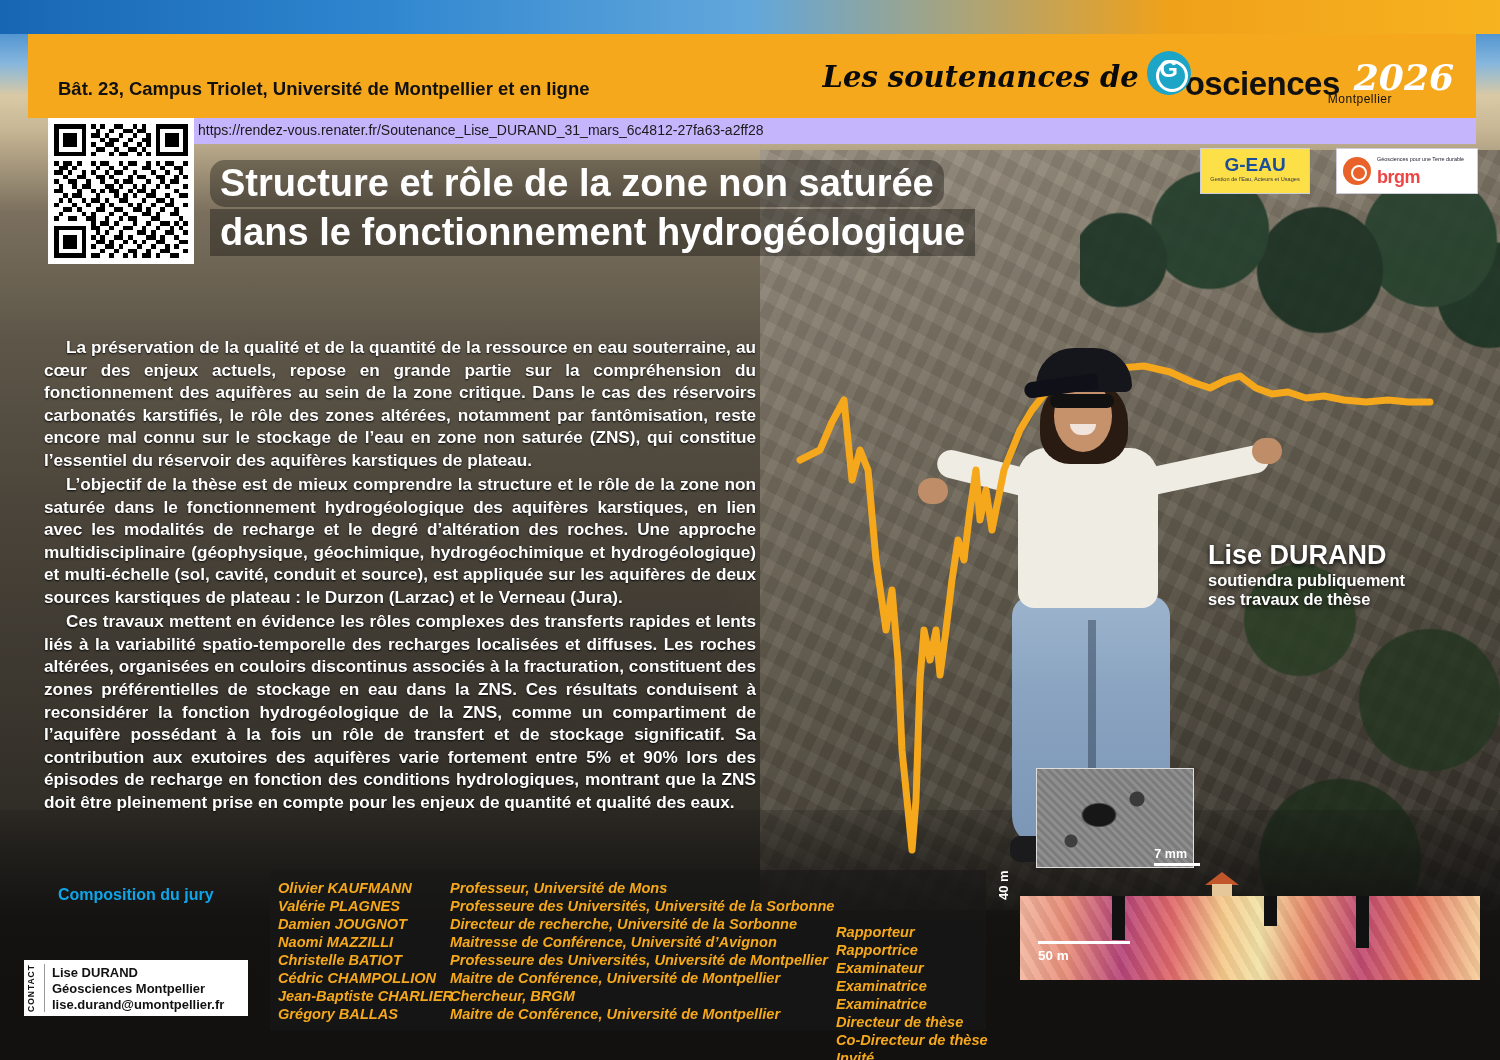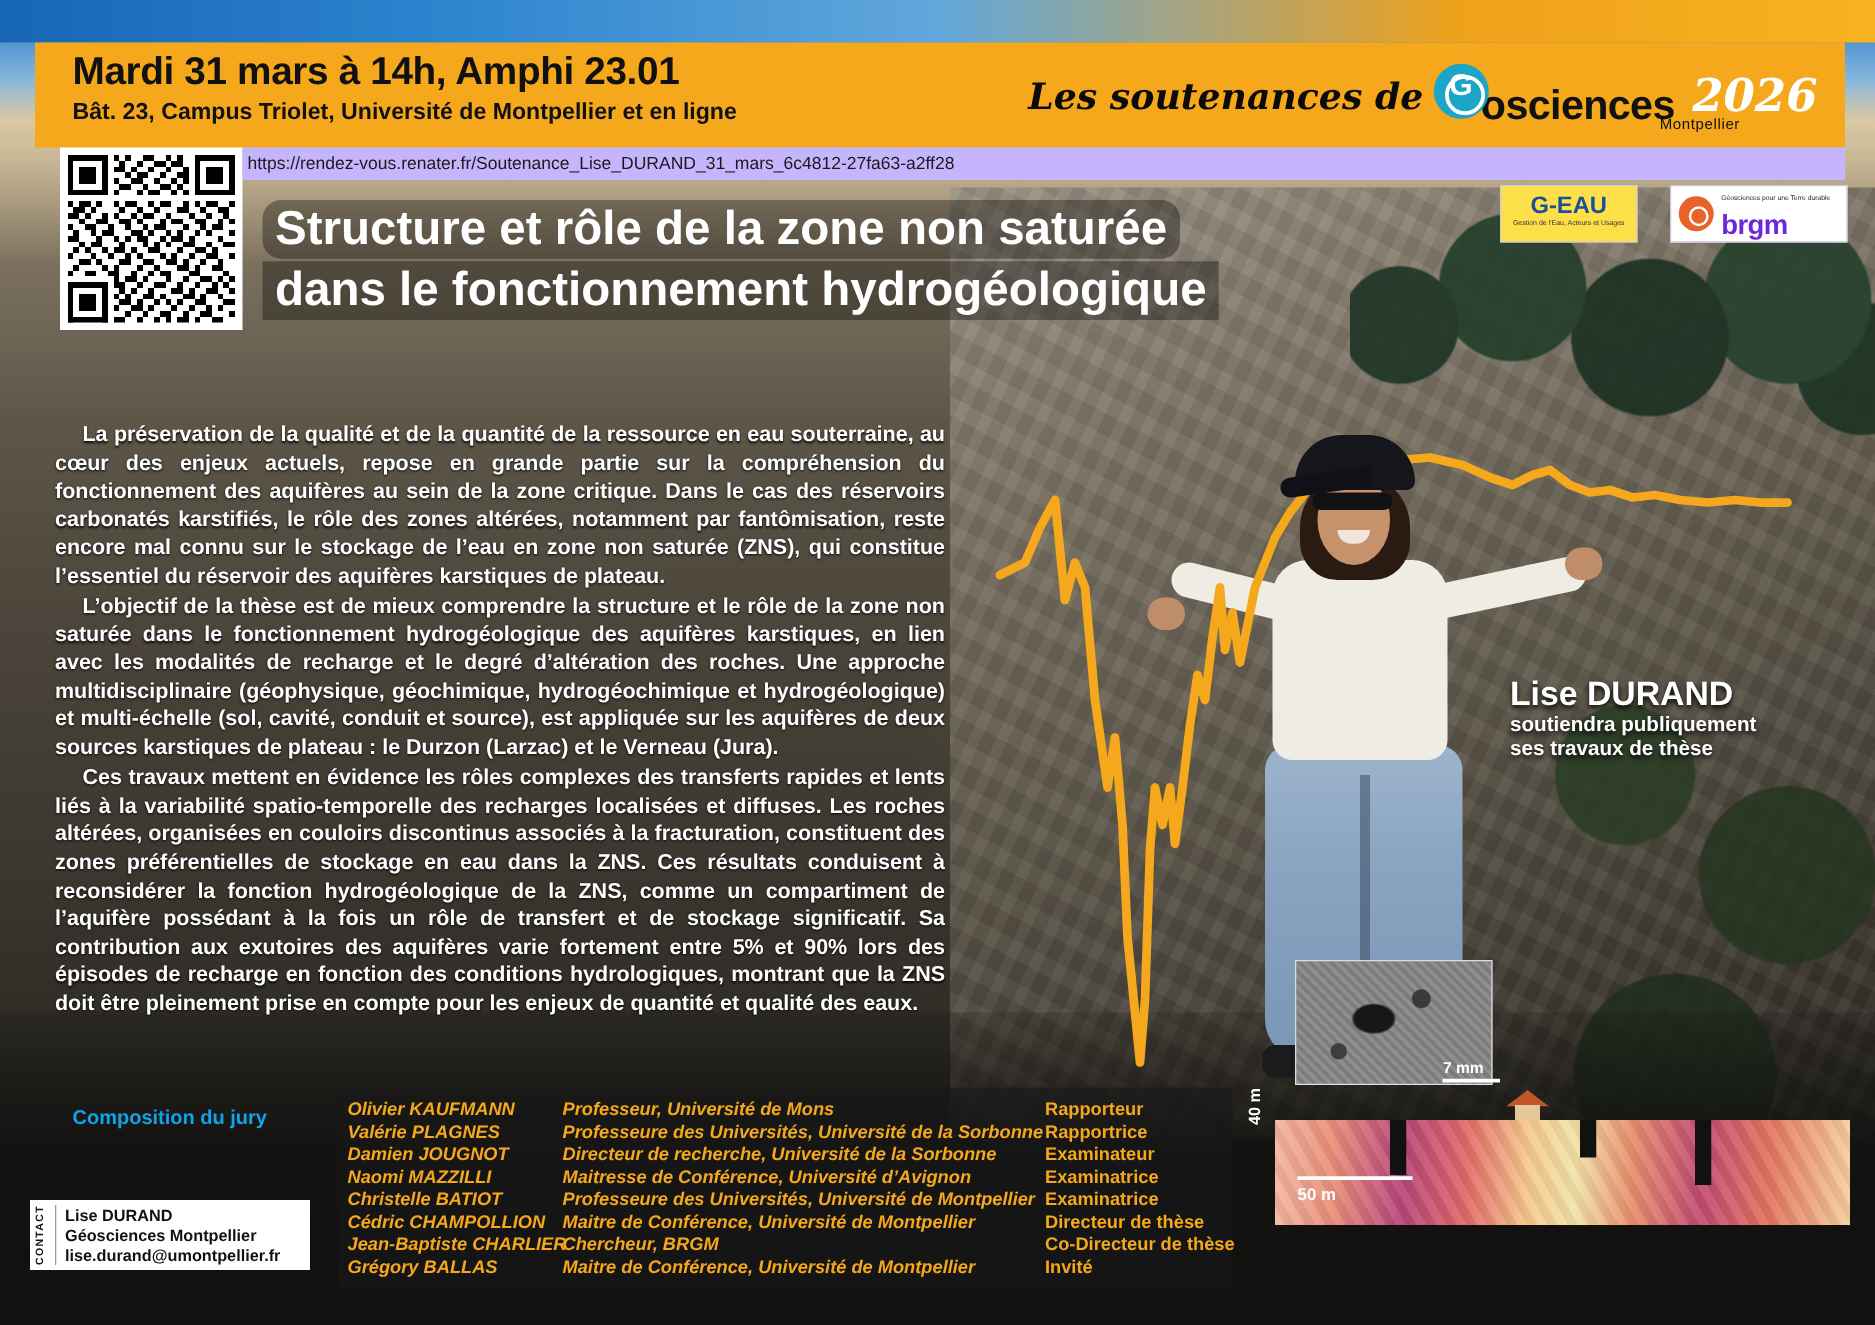--- a/index.html
+++ b/index.html
@@ -121,30 +121,30 @@
   .hlabel{position:absolute;left:1038px;top:948px;color:#fff;font-size:13.5px;font-weight:bold;}
   .hlabel:before{content:"";position:absolute;left:0;top:-7px;width:92px;height:3px;background:#fff;}
 
   
   .logo-geau{position:absolute;left:1200px;top:148px;width:108px;height:44px;background:#fde047;border:1px solid #ccd;}
   .logo-geau .t{position:absolute;left:0;top:5px;width:108px;text-align:center;font-size:19px;font-weight:bold;color:#1a4f9c;}
   .logo-geau .s{position:absolute;left:0;top:27px;width:108px;text-align:center;font-size:5.6px;color:#334;}
   .logo-brgm{position:absolute;left:1336px;top:148px;width:140px;height:44px;background:#fff;border:1px solid #ccd;}
   .logo-brgm .dot{position:absolute;left:6px;top:8px;width:28px;height:28px;border-radius:50%;background:#e8622a;}
   .logo-brgm .dot:after{content:"";position:absolute;left:8px;top:8px;width:12px;height:12px;border-radius:50%;border:2px solid #fff;}
-  .logo-brgm .t{position:absolute;left:40px;top:18px;font-size:22px;font-weight:bold;color:#6d28d9;letter-spacing:-.5px;}
+  .logo-brgm .t{position:absolute;left:40px;top:18px;font-size:18px;font-weight:bold;color:#ef4444;letter-spacing:-.5px;}
   .logo-brgm .s{position:absolute;left:40px;top:7px;font-size:5.4px;color:#223;}
 
   
   .jury-panel{position:absolute;left:270px;top:870px;width:716px;height:160px;background:rgba(25,25,25,.62);}
   .jury-title{position:absolute;left:58px;top:886px;color:#0ea5e9;font-size:16px;font-weight:bold;}
   .jury-row{position:absolute;left:0;width:716px;height:19.5px;}
   .jury-row .n{position:absolute;left:8px;font-style:italic;font-weight:bold;font-size:14.6px;color:#f5a81c;white-space:nowrap;}
   .jury-row .r{position:absolute;left:180px;font-style:italic;font-weight:bold;font-size:14.6px;color:#f5a81c;white-space:nowrap;}
-  .jury-row .s{position:absolute;left:566px;font-weight:bold;font-size:14.6px;color:#f5a81c;white-space:nowrap;}
+  .jury-row .s{position:absolute;left:566px;font-style:italic;font-weight:bold;font-size:14.6px;color:#f5a81c;white-space:nowrap;margin-top:44px;}
 
   
   .contact{position:absolute;left:24px;top:960px;width:224px;height:56px;background:#fff;}
   .contact .vert{position:absolute;left:2px;top:4px;width:14px;height:48px;font-size:8.5px;font-weight:bold;color:#111;
      writing-mode:vertical-rl;transform:rotate(180deg);text-align:center;letter-spacing:1px;}
   .contact .c-sep{position:absolute;left:20px;top:4px;width:1px;height:48px;background:#999;}
   .contact .l1{position:absolute;left:28px;top:5px;font-size:13px;font-weight:bold;color:#111;}
   .contact .l2{position:absolute;left:28px;top:21px;font-size:13px;font-weight:bold;color:#111;}
   .contact .l3{position:absolute;left:28px;top:37px;font-size:13px;font-weight:bold;color:#111;}
 </style>
@@ -176,21 +176,20 @@
     <div class="p-glasses"></div>
     <div class="p-smile"></div>
   </div>
 
   <svg class="curve" viewBox="0 0 760 560">
     <polyline points="60,130 80,120 92,92 104,70 112,150 120,120 128,140 136,230 146,300 152,260 158,330 162,420 168,480 172,520 176,470 180,350 184,300 190,330 196,300 200,345 206,300 212,250 218,210 224,230 230,180 236,140 240,190 246,160 252,200 258,170 264,140 272,120 280,100 292,80 306,62 322,50 340,44 360,40 380,38 404,36 430,42 452,52 470,58 486,50 500,46 516,58 532,64 548,62 566,68 584,66 604,70 626,72 648,70 668,72 690,72" fill="none" stroke="#f5a81c" stroke-width="7" stroke-linejoin="round" stroke-linecap="round"></polyline>
   </svg>
 
   <div class="top-strip"></div>
   <div class="banner">
-    <div class="date">Mardi 31 mars à 14h, Amphi 23.01</div>
     <div class="loc">Bât. 23, Campus Triolet, Université de Montpellier et en ligne</div>
     <div class="logo-geo">
       <span class="soutenances">Les soutenances de</span>
       <span class="geo-word">
         <span class="geo-ball">
             <span>G</span>
           </span>
         <span class="geo-txt">osciences</span>
       </span>
       <span class="year">2026</span>

